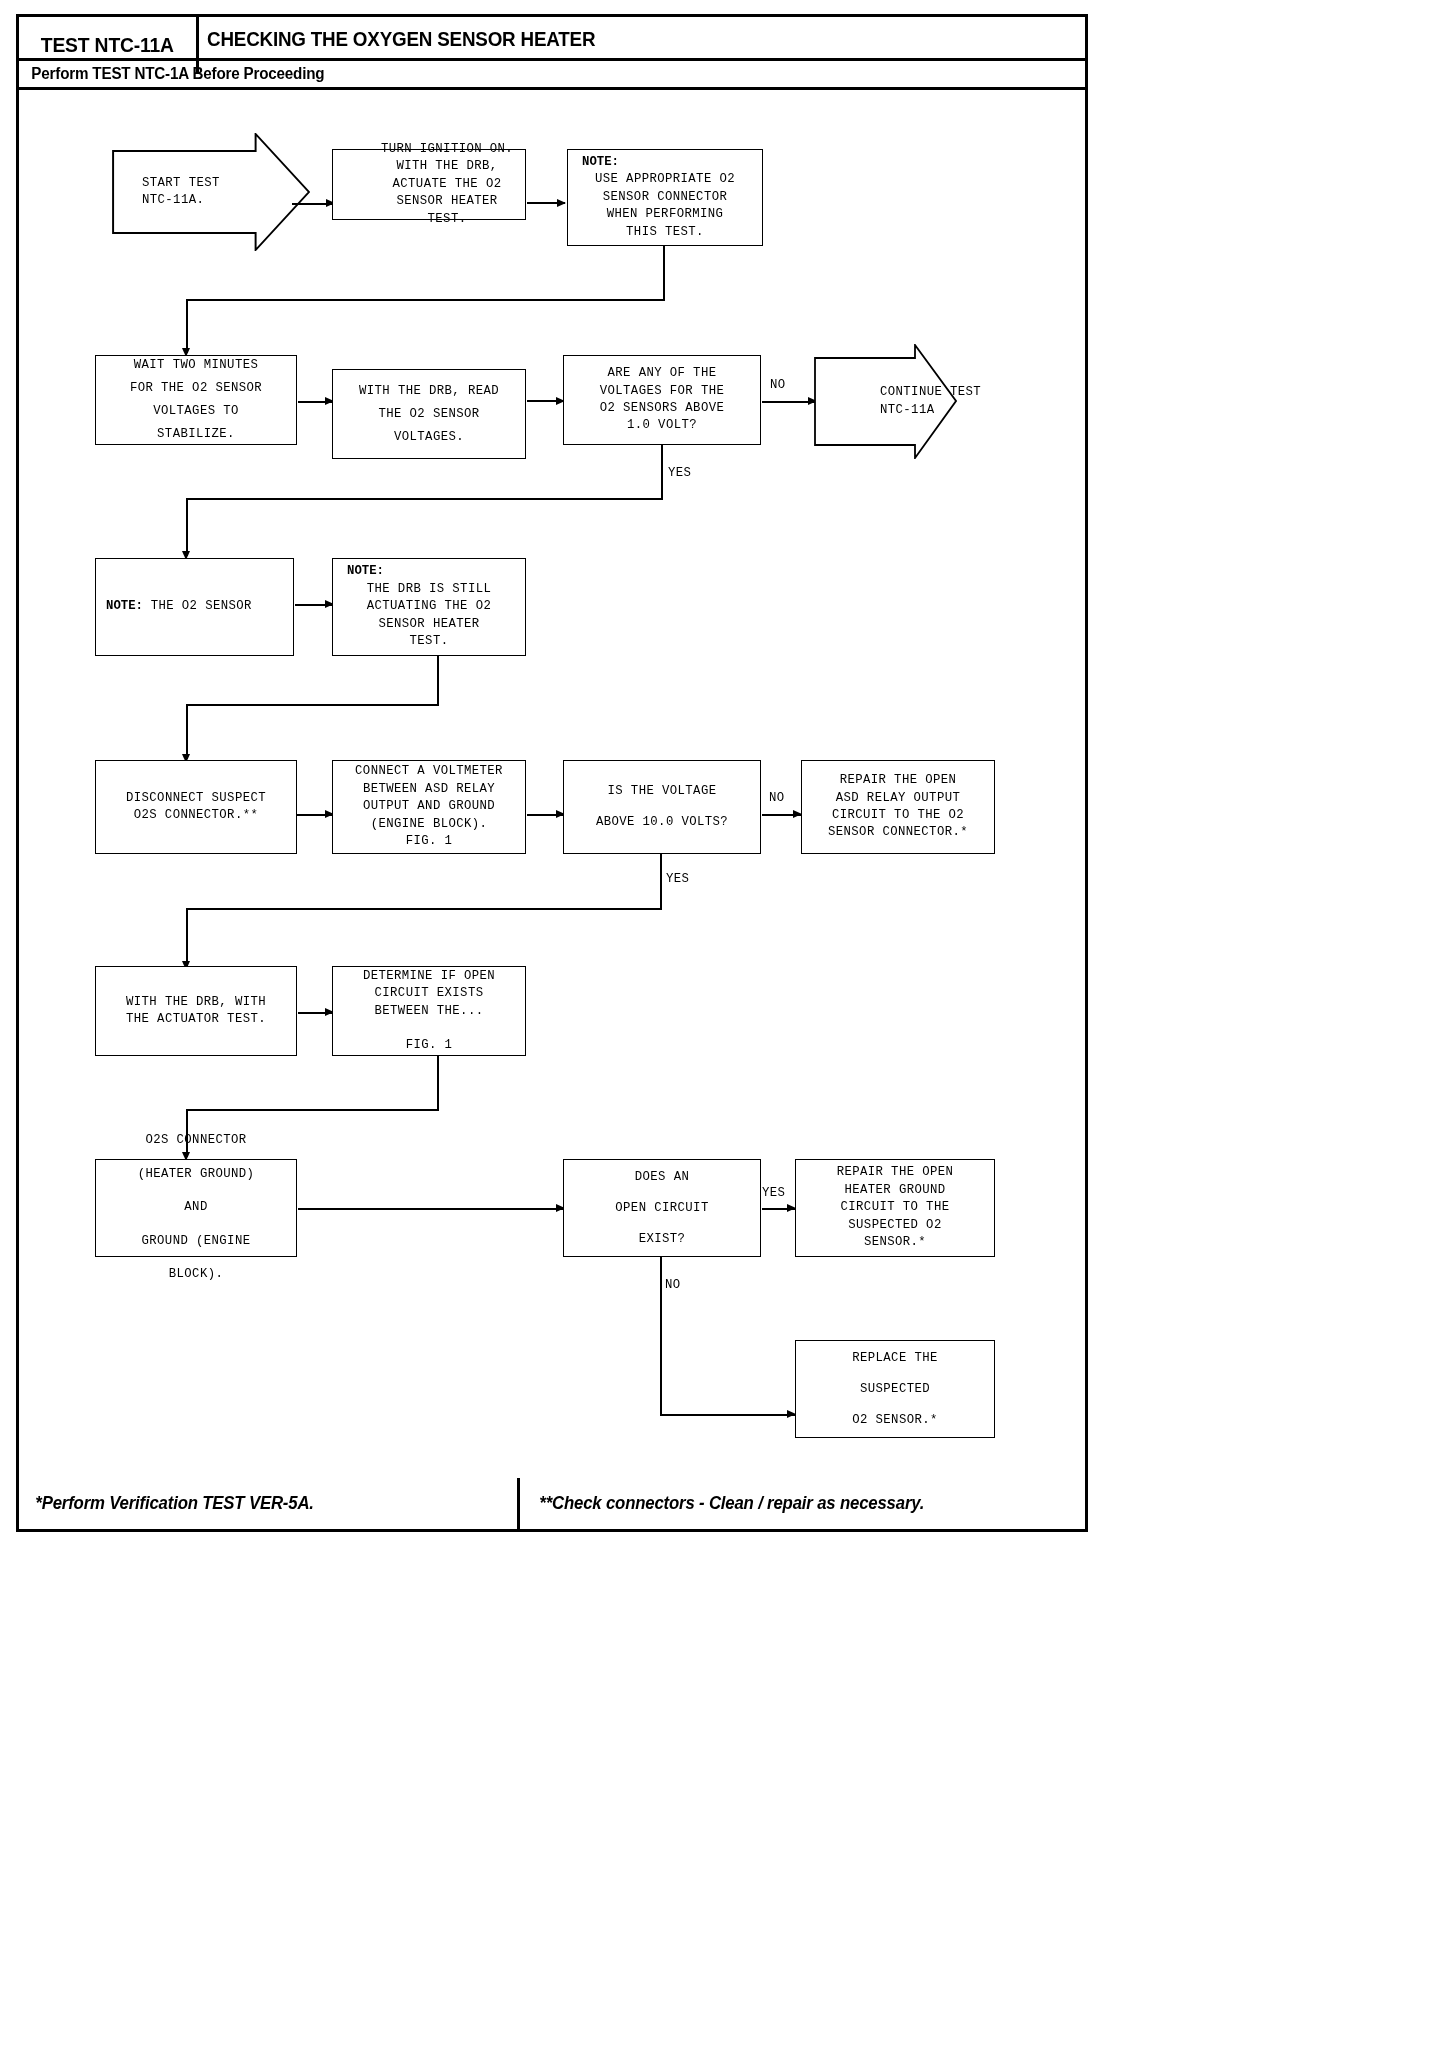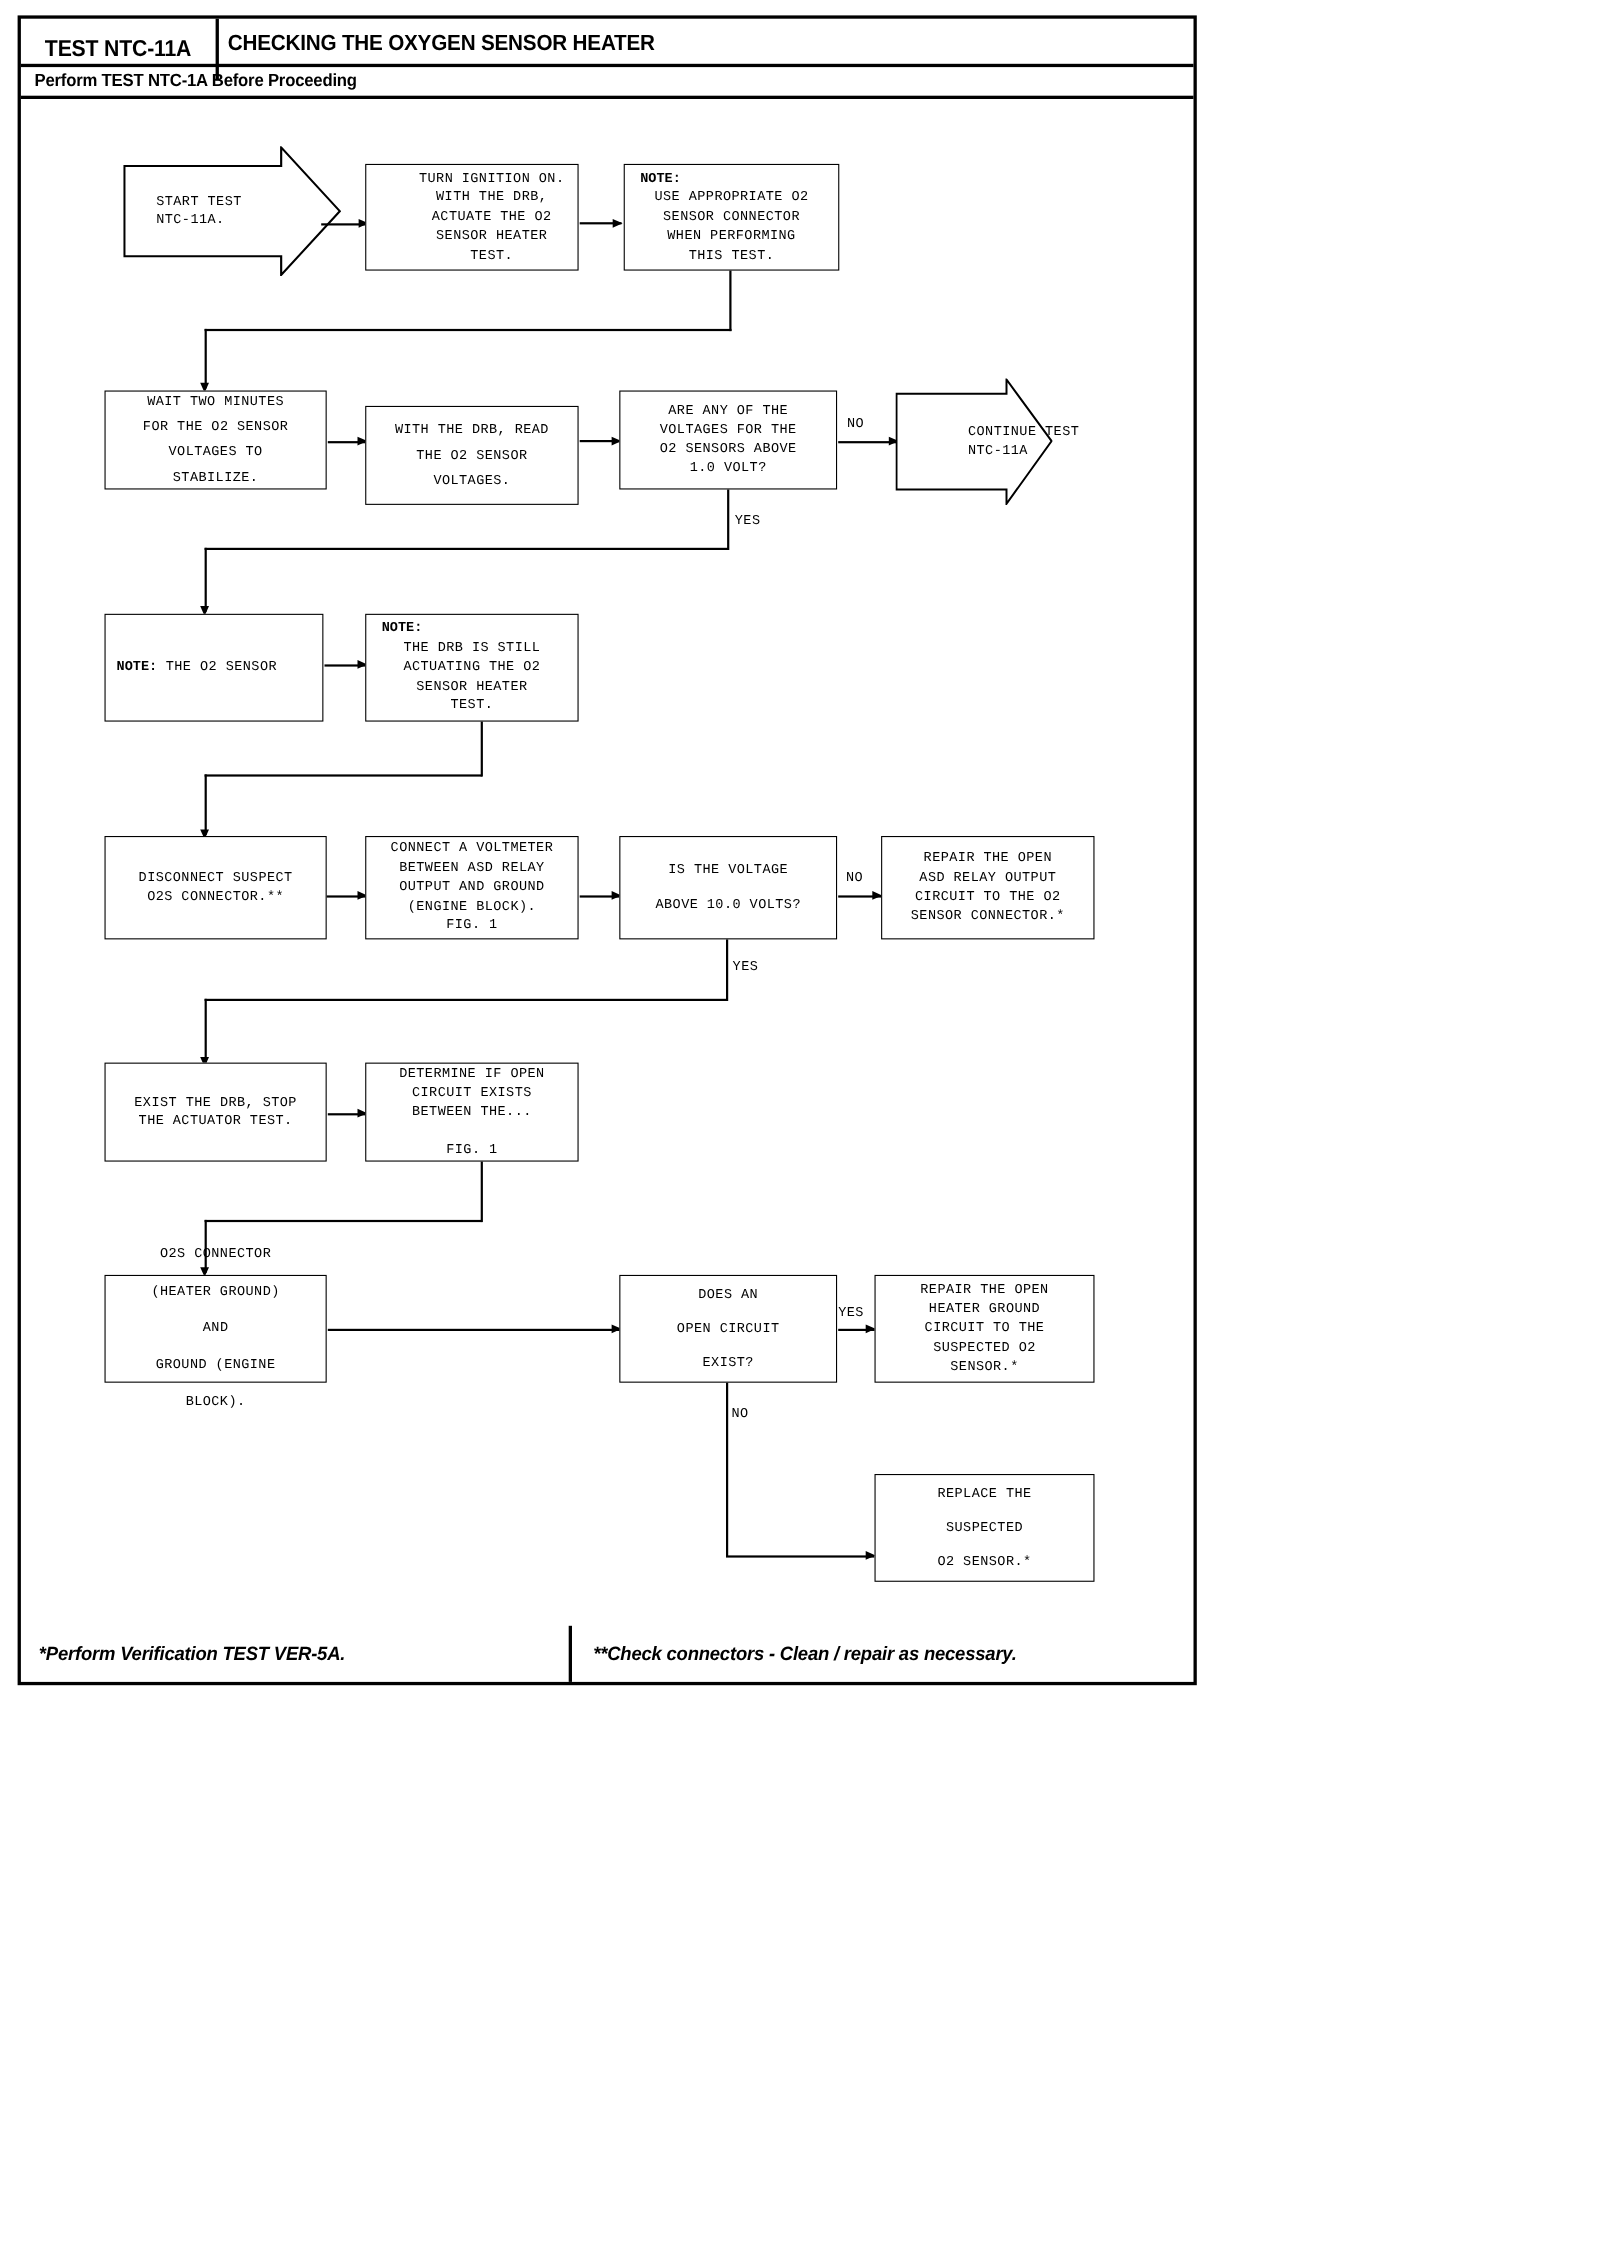--- a/index.html
+++ b/index.html
@@ -126,21 +126,21 @@
     </svg>
     <div class="txt" style="padding-left:30px;">
       <span class="ln">START TEST</span>
       <span class="ln">NTC-11A.</span>
     </div>
   </div>
 
   <div class="h" style="left:292px;top:203px;width:40px;"></div>
   <div class="arrowR" style="left:326px;top:198.5px;"></div>
 
-  <div class="box" style="left:332px;top:149px;width:194px;height:97px;padding-left:36px;">
+  <div class="box" style="left:332px;top:149px;width:194px;height:71px;padding-left:36px;">
     <span class="ln">TURN IGNITION ON.</span>
     <span class="ln">WITH THE DRB,</span>
     <span class="ln">ACTUATE THE O2</span>
     <span class="ln">SENSOR HEATER</span>
     <span class="ln">TEST.</span>
   </div>
 
   <div class="hthick" style="left:527px;top:202px;width:38px;"></div>
   <div class="arrowR" style="left:557px;top:198.5px;"></div>
 
@@ -268,21 +268,21 @@
     <span class="ln">SENSOR CONNECTOR.*</span>
   </div>
 
   <div class="v" style="left:660px;top:854px;height:56px;"></div>
   <span class="lbl" style="left:666px;top:872px;">YES</span>
   <div class="h" style="left:186px;top:908px;width:475px;"></div>
   <div class="v" style="left:186px;top:908px;height:58px;"></div>
   <div class="arrowD" style="left:181.5px;top:961px;"></div>
 
   <div class="box" style="left:95px;top:966px;width:202px;height:90px;">
-    <span class="ln">EXIST THE DRB, STOP</span>
+    <span class="ln">WITH THE DRB, WITH</span>
     <span class="ln">THE ACTUATOR TEST.</span>
   </div>
 
   <div class="h" style="left:298px;top:1012px;width:34px;"></div>
   <div class="arrowR" style="left:325px;top:1007.5px;"></div>
 
   <div class="box" style="left:332px;top:966px;width:194px;height:90px;">
     <span class="ln">DETERMINE IF OPEN</span>
     <span class="ln">CIRCUIT EXISTS</span>
     <span class="ln">BETWEEN THE...</span>

